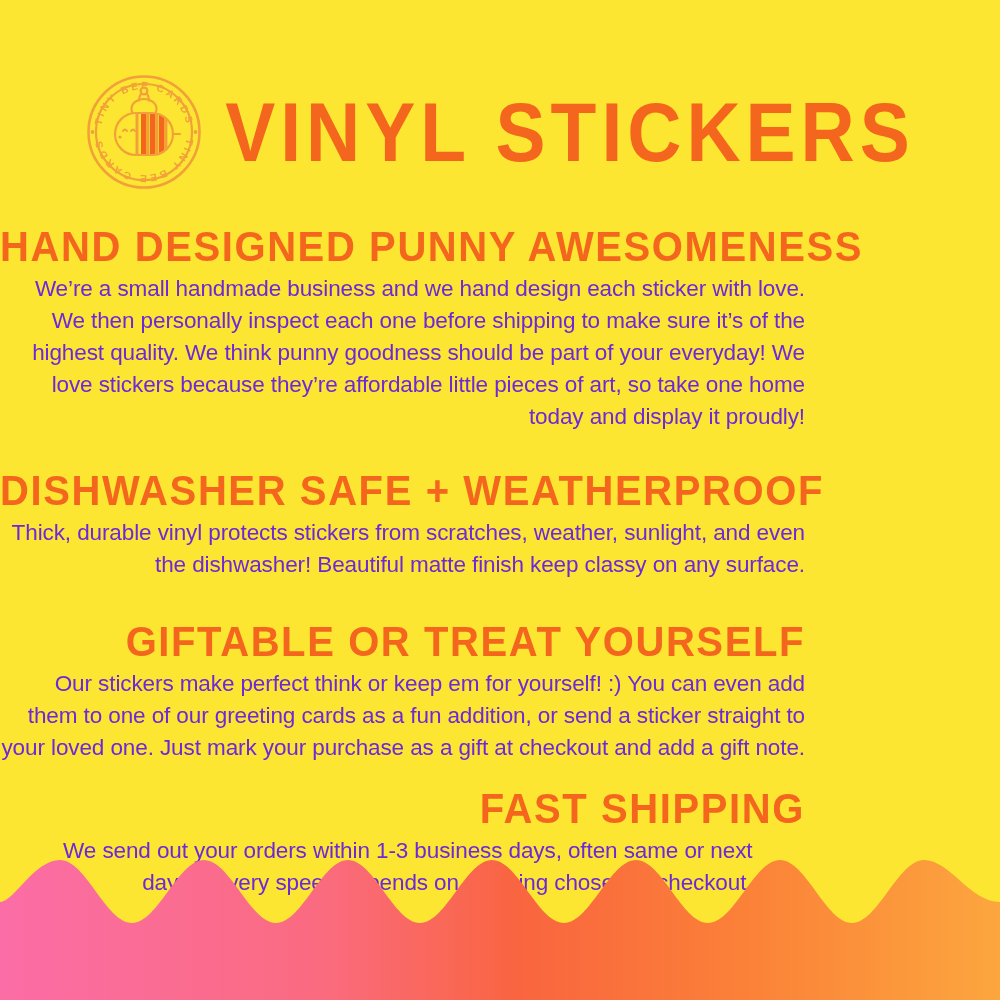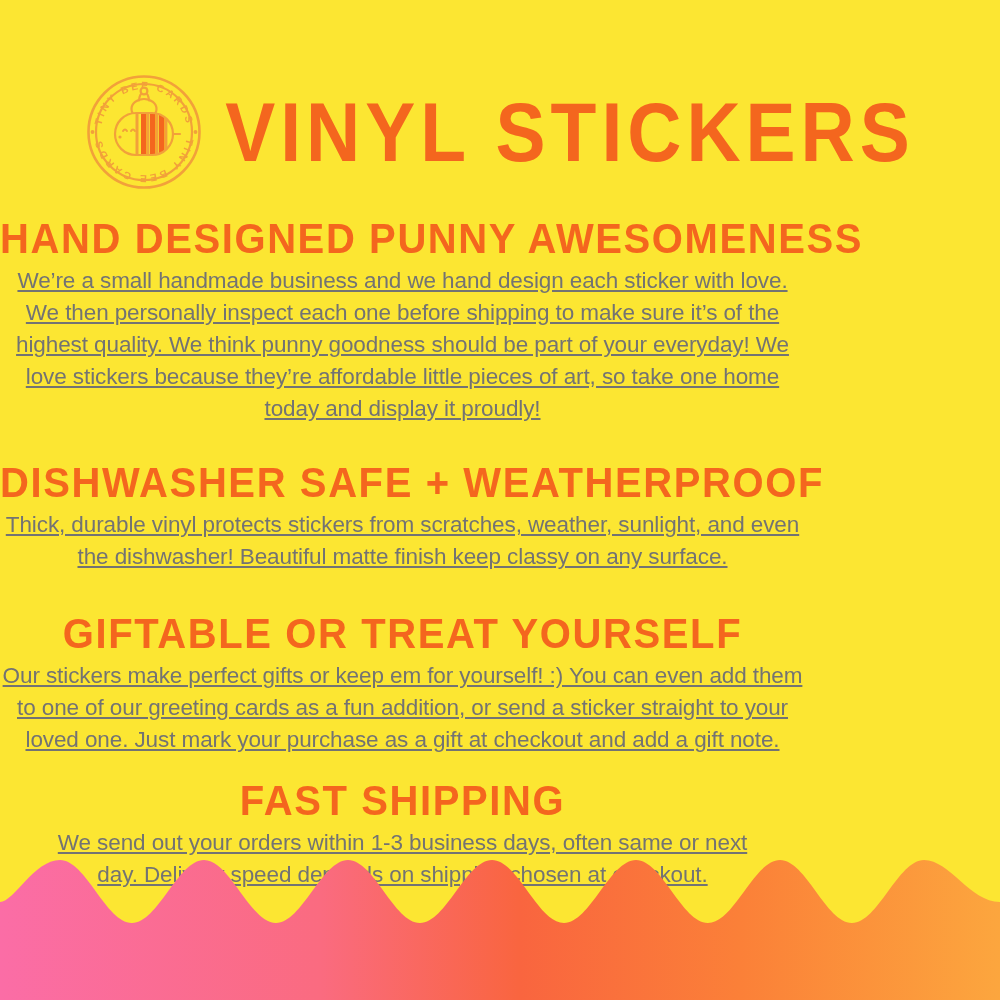--- a/index.html
+++ b/index.html
@@ -52,24 +52,24 @@
     letter-spacing: 5px;
     color: #F4661E;
     white-space: nowrap;
     transform: scaleY(1.12);
     transform-origin: center;
   }
 
   
   .sections {
     position: absolute;
-    top: 214px;
+    top: 222px;
     left: 0;
     width: 805px;
-    text-align: center;
+    text-align: right;
   }
 
   .section { margin-bottom: 30px; }
   .section:last-child { margin-bottom: 16px; }
 
   .section-heading {
     font-family: "Liberation Sans", sans-serif;
     font-weight: 700;
     font-size: 40px;
     line-height: 1.12;
@@ -79,25 +79,24 @@
     transform: scaleY(1.08);
     transform-origin: center top;
     white-space: nowrap;
   }
 
   .section-body {
     font-family: "Liberation Sans", sans-serif;
     font-weight: 400;
     font-size: 22.5px;
     line-height: 1.42;
-    color: #737373;
+    color: #6d28d9;
     margin: 0 auto;
     max-width: 900px;
     letter-spacing: -0.1px;
-    text-decoration: underline;
   }
 
   
   #sec-hand      { margin-top: 0px;  margin-bottom: 34px; }
   #sec-hand .section-body { max-width: 905px; }
   #sec-dish      { margin-bottom: 36px; }
   #sec-dish .section-body { max-width: 880px; }
   #sec-gift      { margin-bottom: 20px; }
   #sec-gift .section-body { max-width: 905px; }
   #sec-fast .section-body { max-width: 700px; }
@@ -179,21 +178,21 @@
       <p class="section-body">We’re a small handmade business and we hand design each sticker with love. We then personally inspect each one before shipping to make sure it’s of the highest quality. We think punny goodness should be part of your everyday! We love stickers because they’re affordable little pieces of art, so take one home today and display it proudly!</p>
     </div>
 
     <div class="section" id="sec-dish">
       <h2 class="section-heading">DISHWASHER SAFE + WEATHERPROOF</h2>
       <p class="section-body">Thick, durable vinyl protects stickers from scratches, weather, sunlight, and even the dishwasher! Beautiful matte finish keep classy on any surface.</p>
     </div>
 
     <div class="section" id="sec-gift">
       <h2 class="section-heading">GIFTABLE OR TREAT YOURSELF</h2>
-      <p class="section-body">Our stickers make perfect gifts or keep em for yourself! :) You can even add them to one of our greeting cards as a fun addition, or send a sticker straight to your loved one. Just mark your purchase as a gift at checkout and add a gift note.</p>
+      <p class="section-body">Our stickers make perfect think or keep em for yourself! :) You can even add them to one of our greeting cards as a fun addition, or send a sticker straight to your loved one. Just mark your purchase as a gift at checkout and add a gift note.</p>
     </div>
 
     <div class="section" id="sec-fast">
       <h2 class="section-heading">FAST SHIPPING</h2>
       <p class="section-body">We send out your orders within 1-3 business days, often same or next day. Delivery speed depends on shipping chosen at checkout.</p>
     </div>
 
   </div>
 
   <div class="wave-footer">

